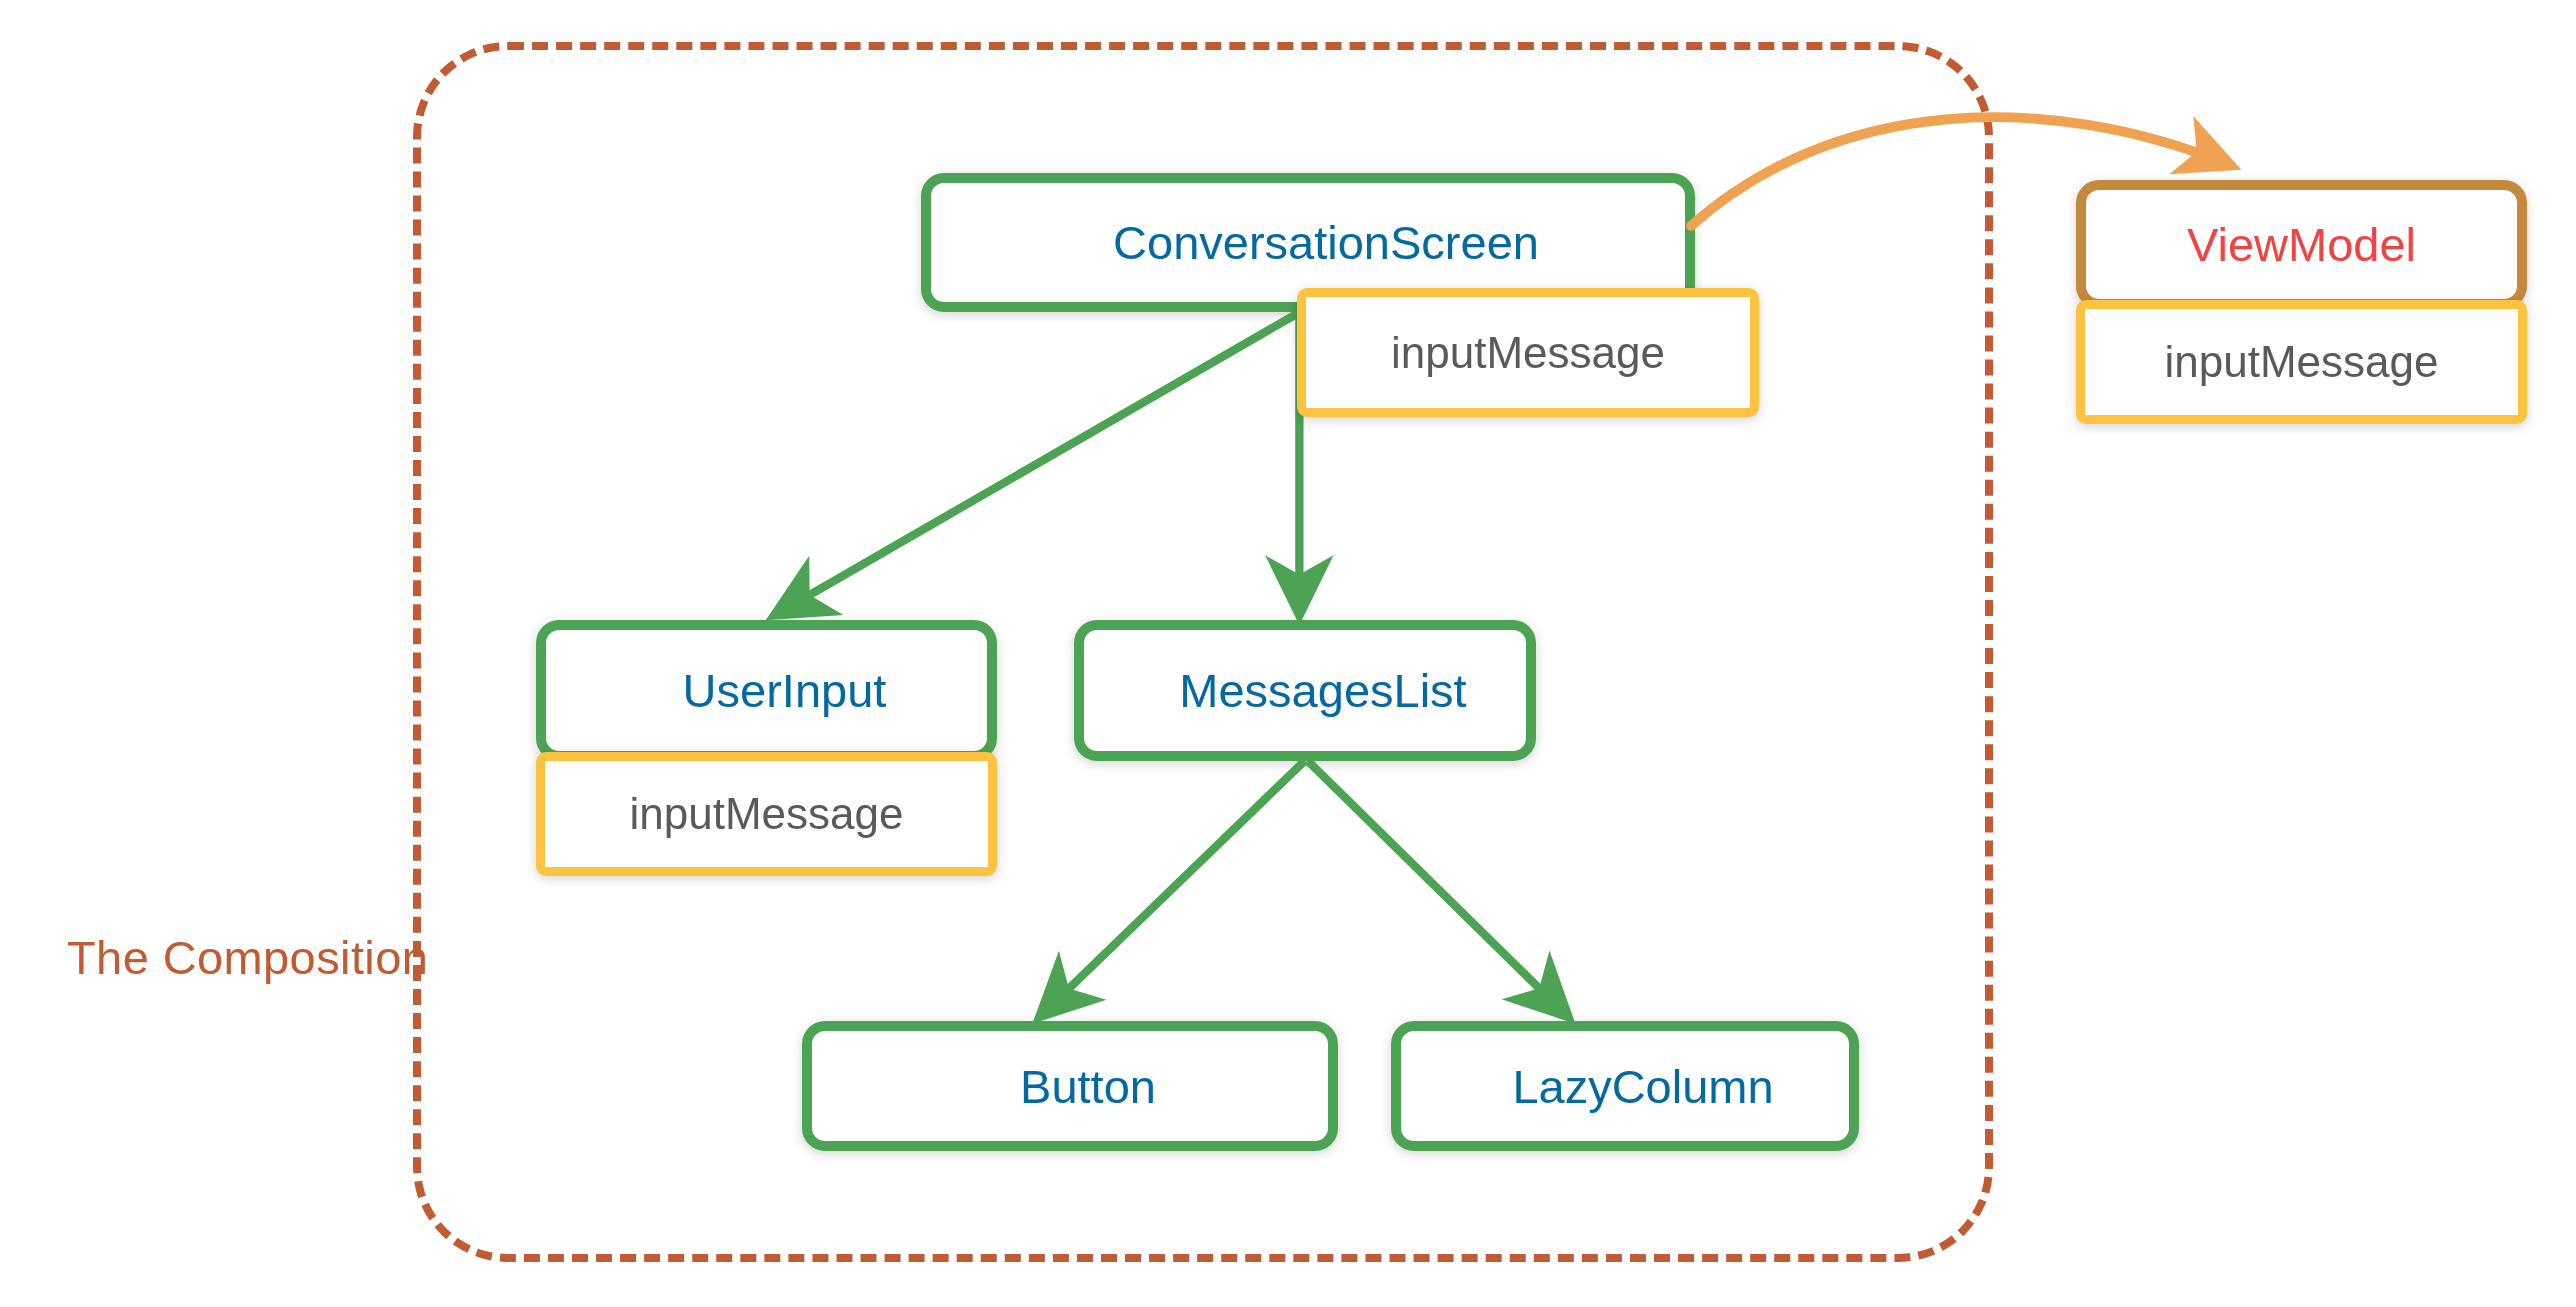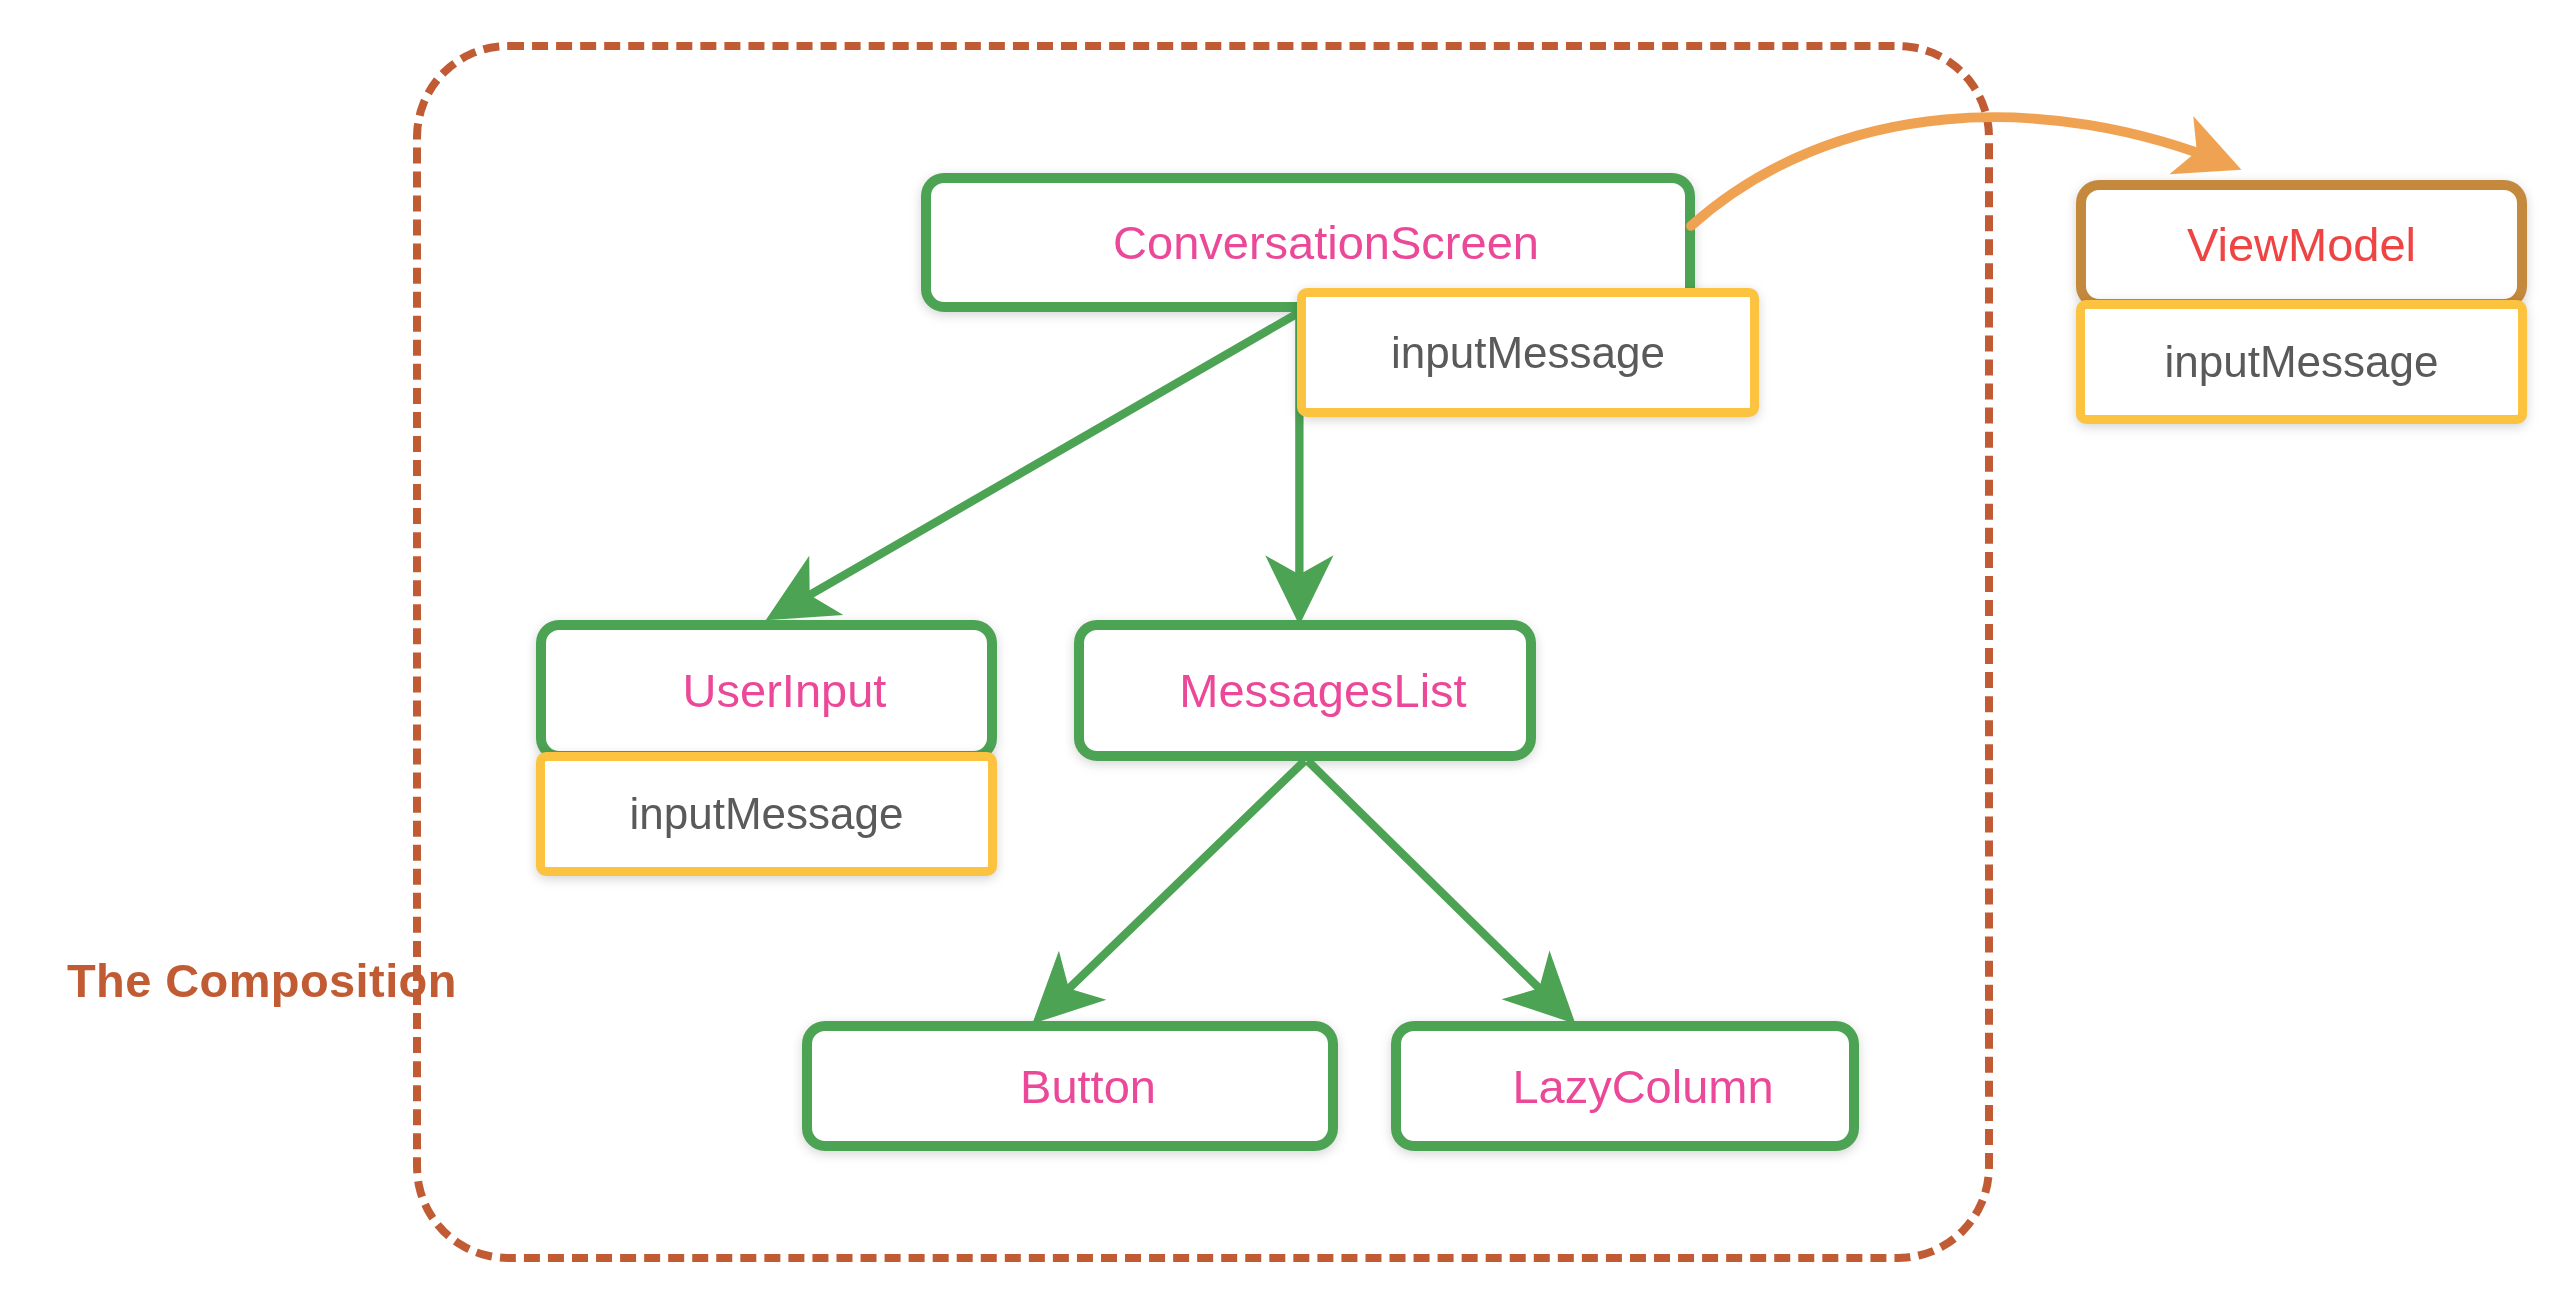--- a/index.html
+++ b/index.html
@@ -15,42 +15,42 @@
     left:413px;top:42px;width:1580px;height:1220px;
     border:8.3px dashed #C15B33;
     border-radius:95px;
     box-sizing:border-box;
     pointer-events:none;
   }
 
   
   .composition-label{
     position:absolute;
-    left:67px;top:953px;
-    font-size:47px;font-weight:bold;
+    left:67px;top:930px;
+    font-size:47px;font-weight:normal;
     color:#C15B33;
     letter-spacing:0.4px;
     white-space:nowrap;
   }
 
   
   .node{
     position:absolute;
     box-sizing:border-box;
     background:#ffffff;
     display:flex;align-items:center;justify-content:center;
     border-radius:23px;
     filter:drop-shadow(0 3.8px 5.3px rgba(0,0,0,0.17));
     white-space:nowrap;
   }
   .node .label{line-height:1;}
 
   .node.composable{
     border:10.6px solid #4CA354;
-    color:#ec4899;
+    color:#0369a1;
     padding-left:36px;
   }
   .node.composable .label{font-size:47px;}
 
   .node.viewmodel{
     border:10.6px solid #C4893C;
     color:#ef4444;
   }
   .node.viewmodel .label{font-size:47px;}
 

